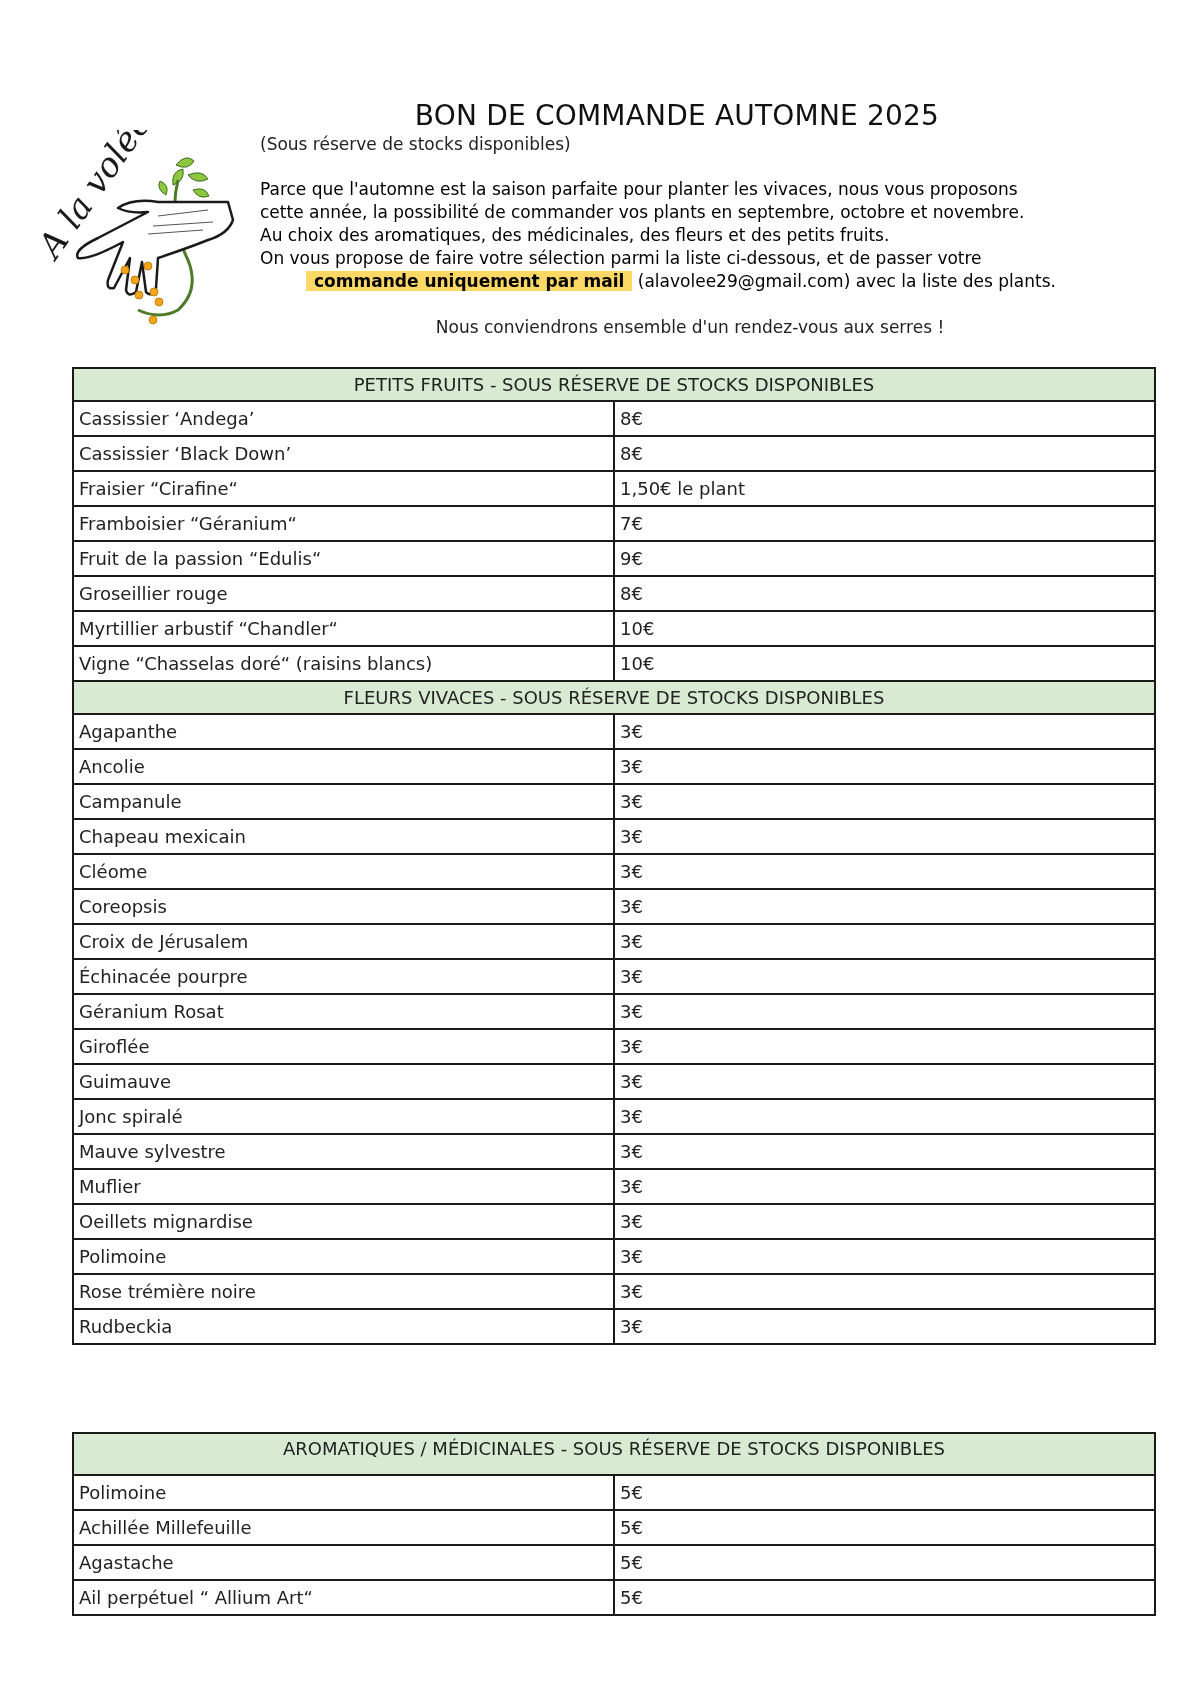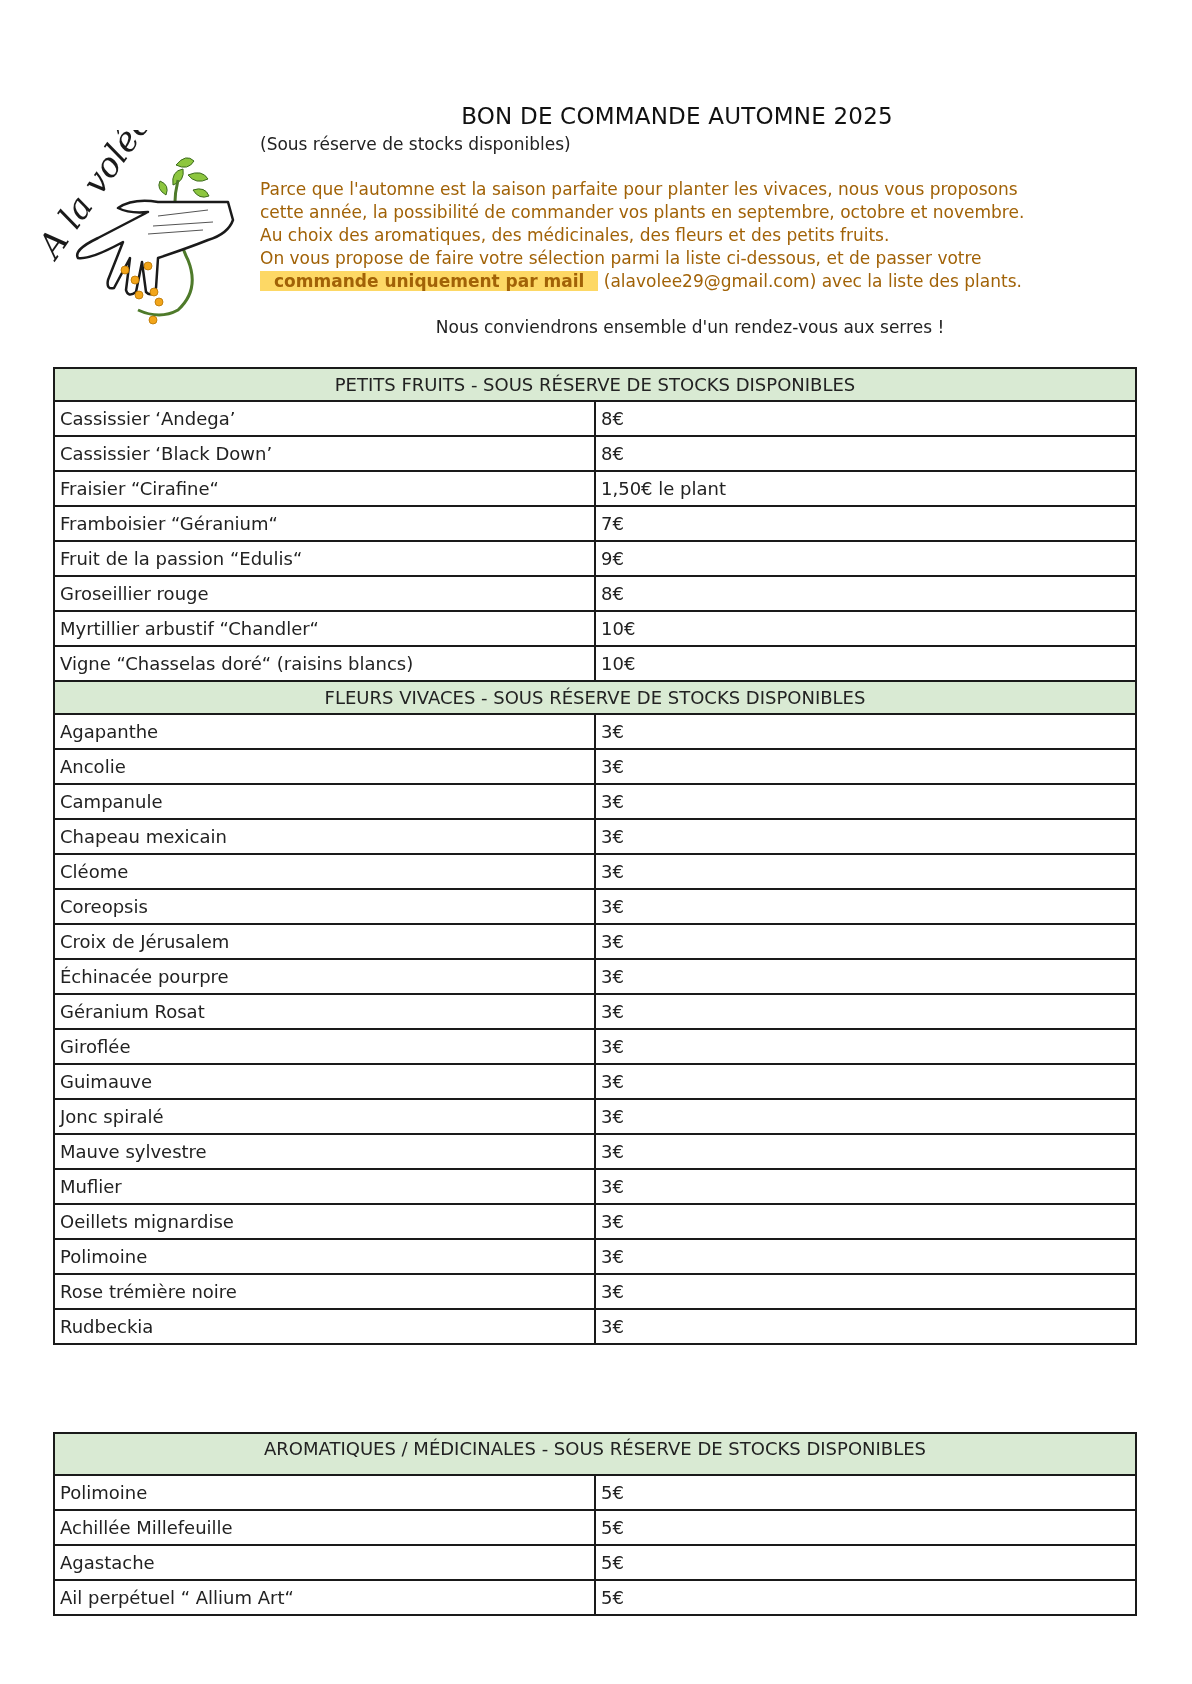--- a/index.html
+++ b/index.html
@@ -2,28 +2,28 @@
 <html><head>
 <meta charset="utf-8">
 <style>
   html, body { margin: 0; padding: 0; background: #ffffff; }
   body {
     width: 1192px; height: 1684px; position: relative; overflow: hidden;
     font-family: "DejaVu Sans", sans-serif; color: #111;
   }
   .logo { position: absolute; left: 38px; top: 130px; width: 200px; height: 200px; }
   .header { position: absolute; left: 260px; top: 100px; width: 860px; }
-  .title { text-align: center; font-size: 23px; letter-spacing: 0.2px; margin: 0; font-weight: normal; color: #111; line-height: 32px; padding-right: 26px; }
+  .title { text-align: center; font-size: 28px; letter-spacing: 0.2px; margin: 0; font-weight: normal; color: #111; line-height: 32px; padding-right: 26px; }
   .subtitle { font-size: 17px; margin: 0; line-height: 24px; padding-right: 26px; color: #222; }
-  .intro { margin-top: 22px; font-size: 17px; line-height: 23px; color: #a16207; }
+  .intro { margin-top: 22px; font-size: 17px; line-height: 23px; color: #000000; }
   .intro p { margin: 0; }
-  .hl { background: #fdd865; font-weight: bold; padding: 0 14px; }
+  .hl { background: #fdd865; font-weight: bold; padding: 0 8px; margin-left: 46px; }
   .outro { margin-top: 23px; font-size: 17px; line-height: 23px; color: #222; text-align: center; }
 
-  table { border-collapse: collapse; position: absolute; left: 53px; width: 1084px; table-layout: fixed; }
+  table { border-collapse: collapse; position: absolute; left: 72px; width: 1084px; table-layout: fixed; }
   td { border: 2px solid #1a1a1a; font-size: 18px; color: #222; padding: 0 5px; height: 33px; line-height: 33px; white-space: nowrap; overflow: hidden; }
   td.name { width: 532px; }
   td.sec { background: #d9ead3; text-align: center; font-size: 18px; height: 31px; line-height: 31px; }
   #t1 { top: 367px; }
   #t2 { top: 1432px; border-radius: 8px; }
   #t2 td.sec { height: 40px; line-height: 30px; vertical-align: top; }
   #t2 td { height: 31px; line-height: 33px; }
 </style>
 </head>
 <body>

